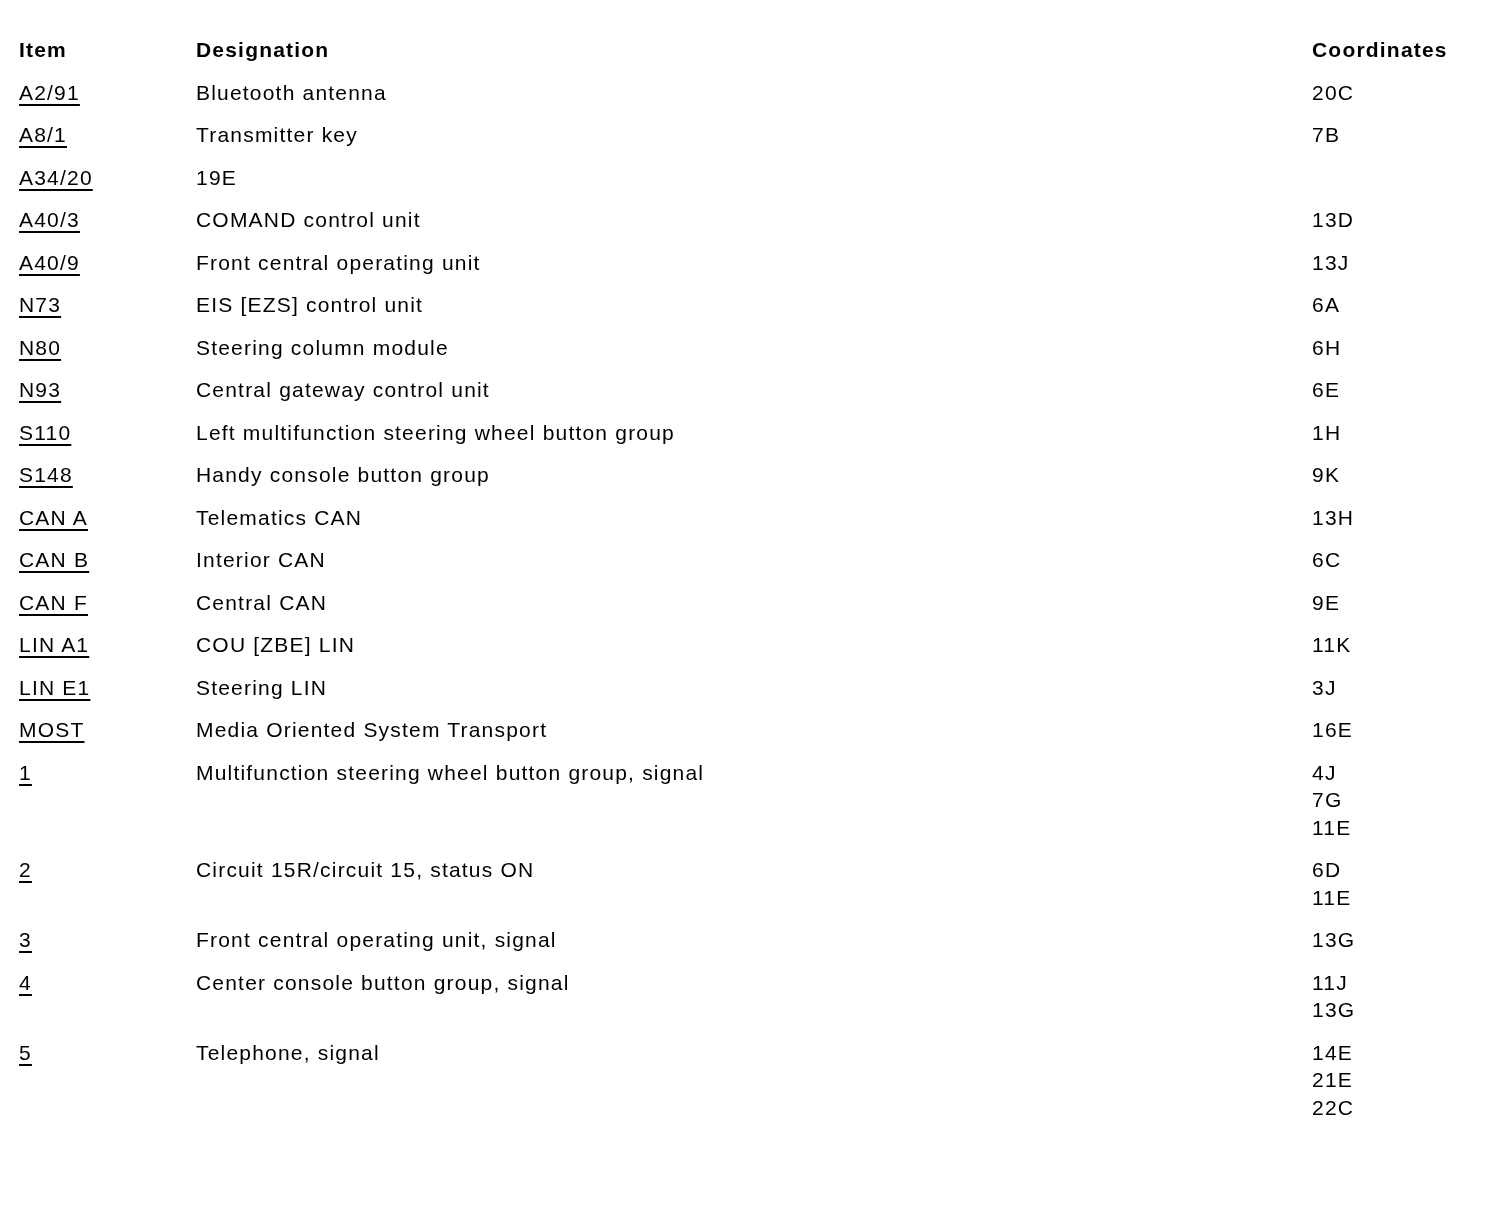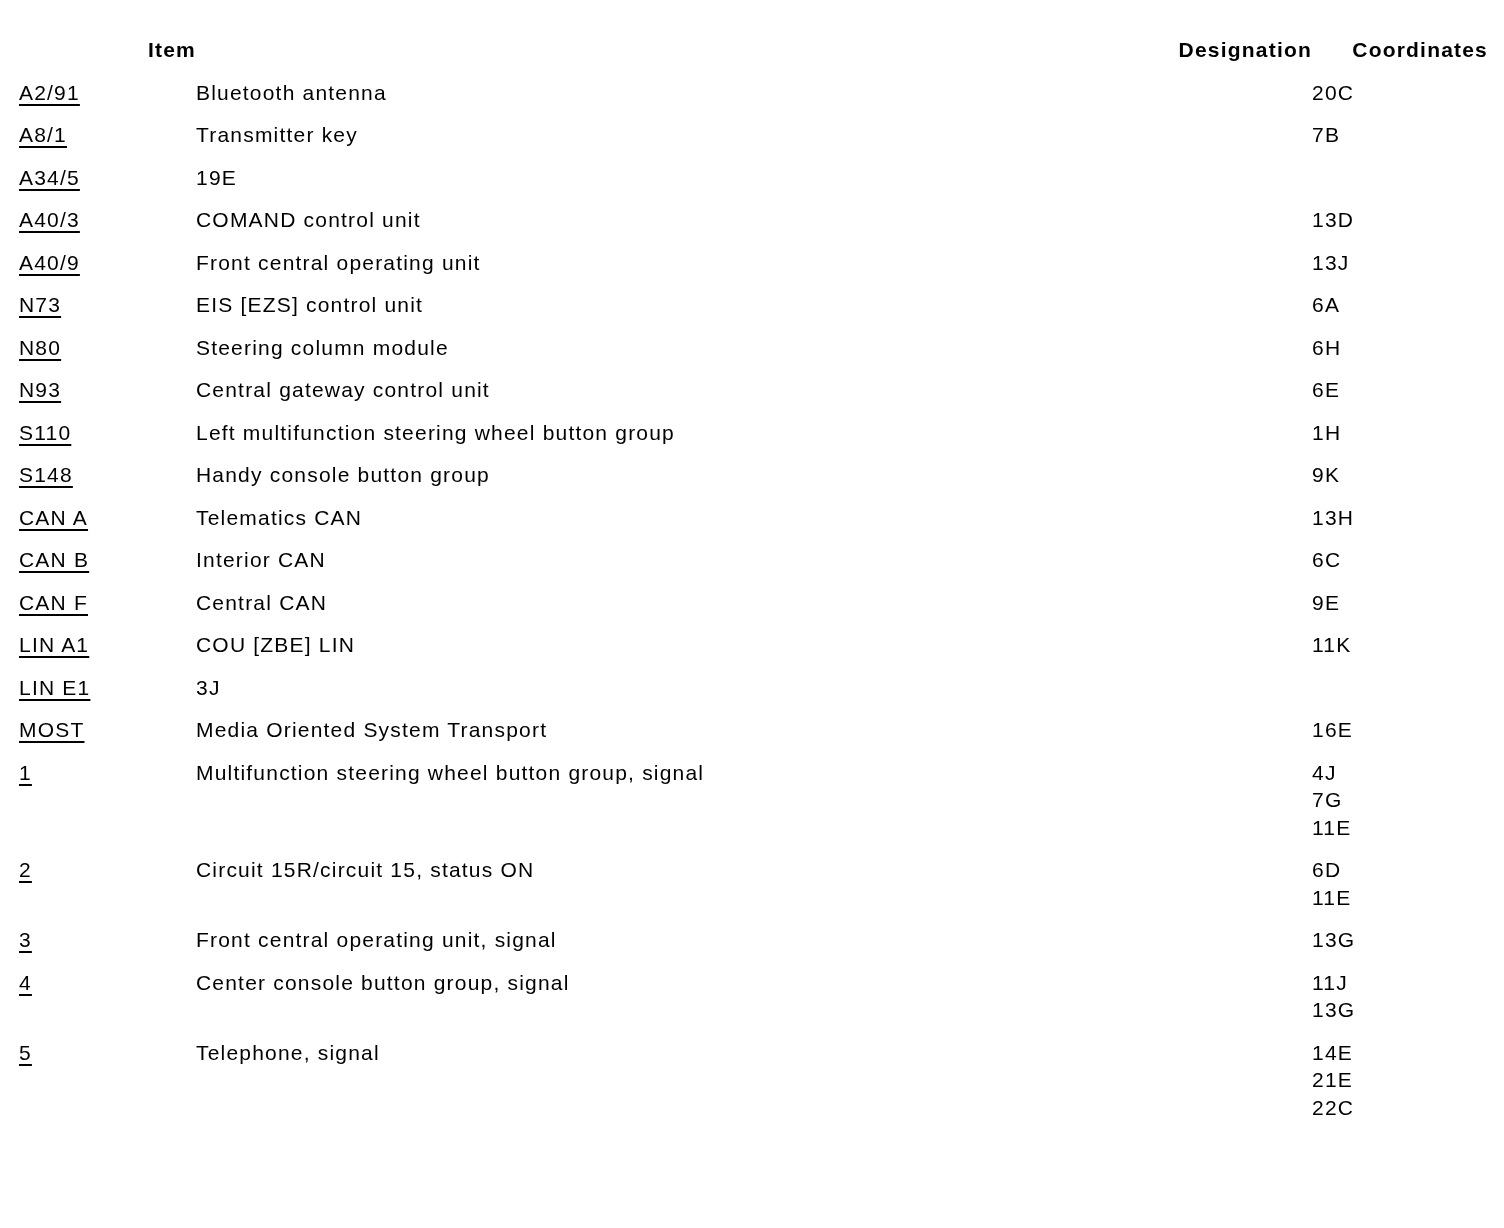--- a/index.html
+++ b/index.html
@@ -20,21 +20,20 @@
     padding: 36px 0 0 19px;
   }
   .row {
     display: grid;
     grid-template-columns: 177px 1116px 176px;
     line-height: 27.5px;
     margin-bottom: 15px;
   }
   .row.header {
     font-weight: bold;
-    text-align: right;
   }
   .cell {
     white-space: nowrap;
   }
   .code {
     text-decoration: underline;
     text-decoration-thickness: 2px;
     text-underline-offset: 4px;
     text-align: right;
   }
@@ -62,21 +61,21 @@
 
   <div class="row">
     <div class="cell"><span class="code">A8/1</span></div>
     <div class="cell desig">Transmitter key</div>
     <div class="cell coord">
           <div>7B</div>
         </div>
   </div>
 
   <div class="row">
-    <div class="cell"><span class="code">A34/5</span></div>
+    <div class="cell"><span class="code">A34/20</span></div>
     <div class="cell coord">
           <div>19E</div>
         </div>
   </div>
 
   <div class="row">
     <div class="cell"><span class="code">A40/3</span></div>
     <div class="cell desig">COMAND control unit</div>
     <div class="cell coord">
           <div>13D</div>
@@ -160,20 +159,21 @@
   <div class="row">
     <div class="cell"><span class="code">LIN A1</span></div>
     <div class="cell desig">COU [ZBE] LIN</div>
     <div class="cell coord">
           <div>11K</div>
         </div>
   </div>
 
   <div class="row">
     <div class="cell"><span class="code">LIN E1</span></div>
+    <div class="cell desig">Steering LIN</div>
     <div class="cell coord">
           <div>3J</div>
         </div>
   </div>
 
   <div class="row">
     <div class="cell"><span class="code">MOST</span></div>
     <div class="cell desig">Media Oriented System Transport</div>
     <div class="cell coord">
           <div>16E</div>

